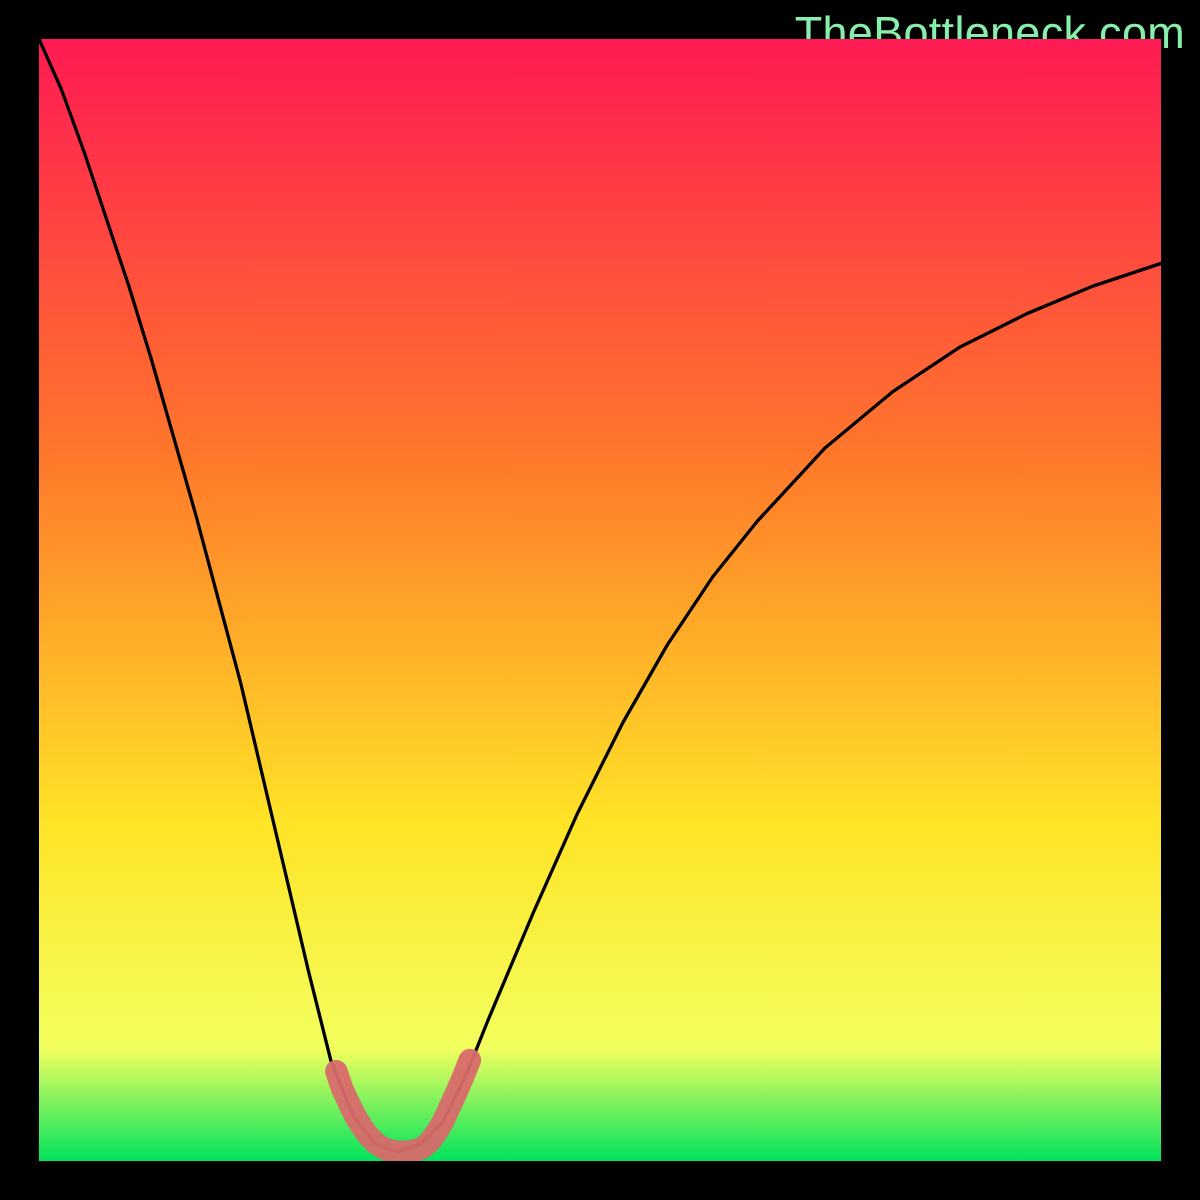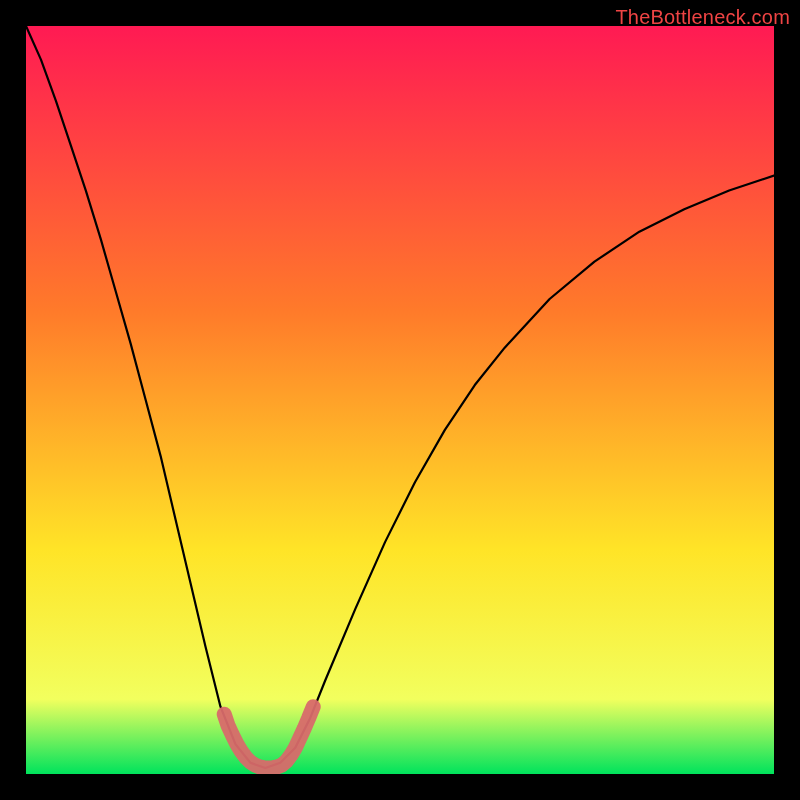--- a/index.html
+++ b/index.html
@@ -23,22 +23,22 @@
     position: absolute;
     left: 26px;
     top: 26px;
     width: 748px;
     height: 748px;
   }
   .watermark {
     position: absolute;
     top: 6px;
     right: 10px;
-    color: #ef4444;
-    font-size: 20px;
+    color: #86efac;
+    font-size: 30px;
     letter-spacing: 0.2px;
     font-weight: 400;
   }
   svg {
     display: block;
   }
 </style>
 </head>
 <body>
 

